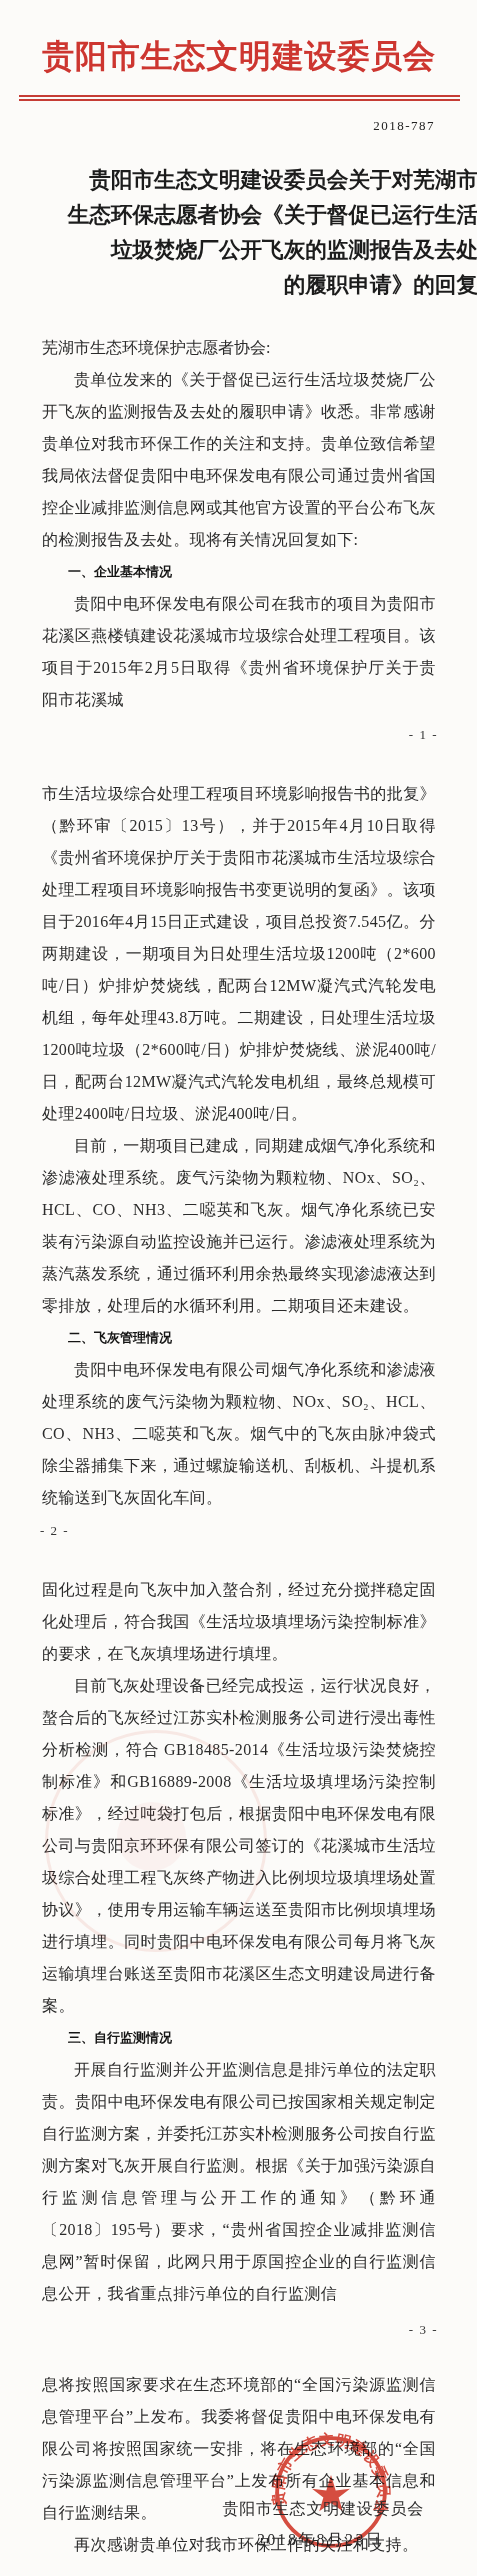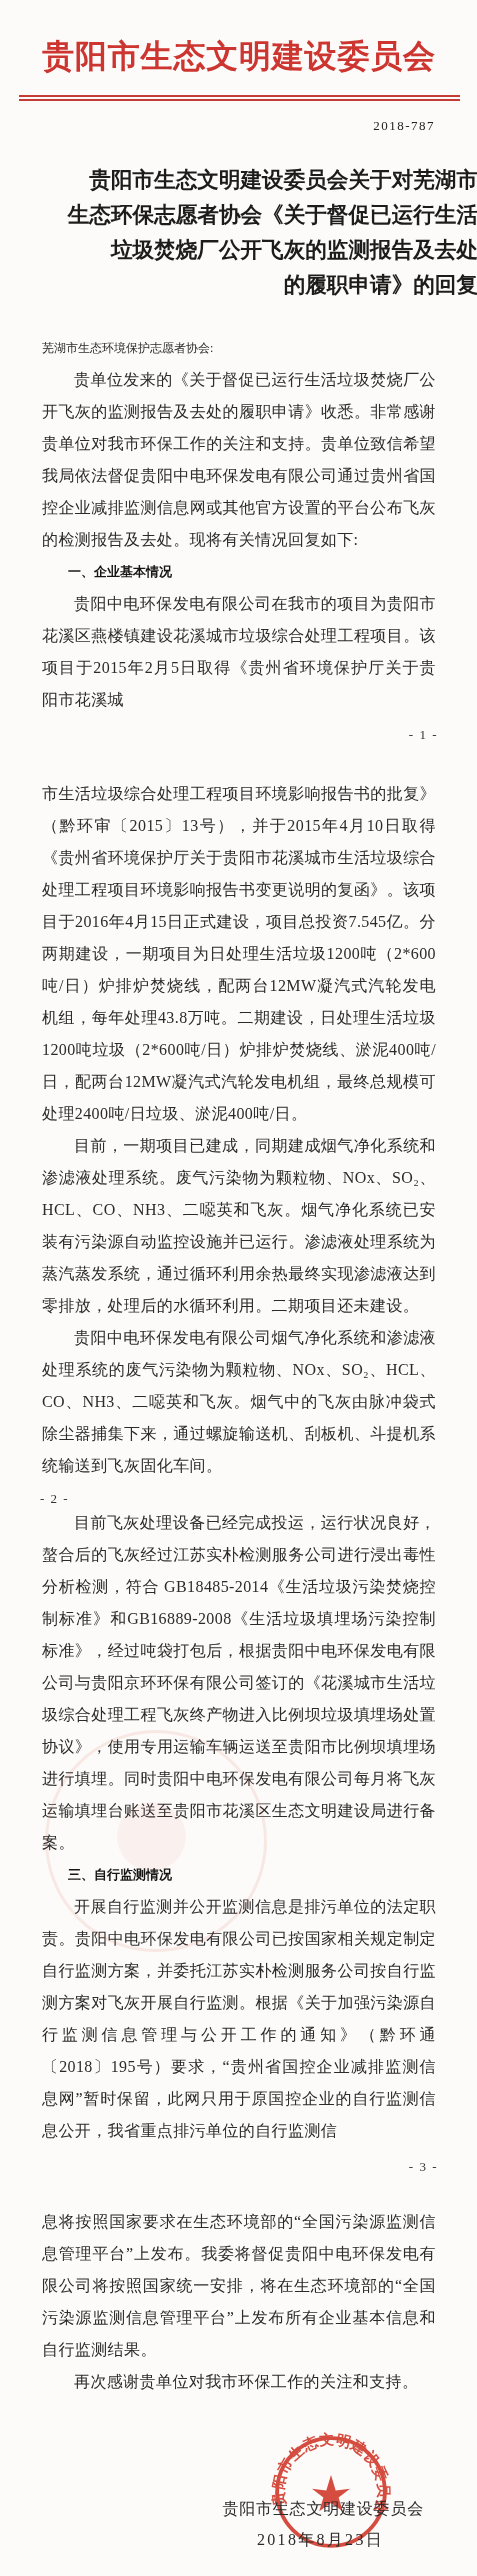--- a/index.html
+++ b/index.html
@@ -44,21 +44,21 @@
     margin-top: 29px;
     text-align: right;
     font-size: 21.6px;
     font-weight: bold;
     line-height: 35px;
     color: #1c1c1c;
   }
   
   .salutation {
     margin: 29px 42px 0 42px;
-    font-size: 12px;
+    font-size: 16px;
     line-height: 32px;
   }
   .para {
     margin: 0 42px;
     font-size: 16px;
     line-height: 32px;
     text-align: justify;
     letter-spacing: 0.4px;
   }
   .indent { text-indent: 2em; }
@@ -152,25 +152,27 @@
   <div class="heading">一、企业基本情况</div>
 
   <p class="para indent">贵阳中电环保发电有限公司在我市的项目为贵阳市花溪区燕楼镇建设花溪城市垃圾综合处理工程项目。该项目于2015年2月5日取得《贵州省环境保护厅关于贵阳市花溪城</p>
 
   <div class="marker right">- 1 -</div>
 
   <p class="para cont">市生活垃圾综合处理工程项目环境影响报告书的批复》（黔环审〔2015〕13号），并于2015年4月10日取得《贵州省环境保护厅关于贵阳市花溪城市生活垃圾综合处理工程项目环境影响报告书变更说明的复函》。该项目于2016年4月15日正式建设，项目总投资7.545亿。分两期建设，一期项目为日处理生活垃圾1200吨（2*600吨/日）炉排炉焚烧线，配两台12MW凝汽式汽轮发电机组，每年处理43.8万吨。二期建设，日处理生活垃圾1200吨垃圾（2*600吨/日）炉排炉焚烧线、淤泥400吨/日，配两台12MW凝汽式汽轮发电机组，最终总规模可处理2400吨/日垃圾、淤泥400吨/日。</p>
 
   <p class="para indent">目前，一期项目已建成，同期建成烟气净化系统和渗滤液处理系统。废气污染物为颗粒物、NOx、SO₂、HCL、CO、NH3、二噁英和飞灰。烟气净化系统已安装有污染源自动监控设施并已运行。渗滤液处理系统为蒸汽蒸发系统，通过循环利用余热最终实现渗滤液达到零排放，处理后的水循环利用。二期项目还未建设。</p>
 
+  <div class="heading">二、飞灰管理情况</div>
 
   <p class="para indent">贵阳中电环保发电有限公司烟气净化系统和渗滤液处理系统的废气污染物为颗粒物、NOx、SO₂、HCL、CO、NH3、二噁英和飞灰。烟气中的飞灰由脉冲袋式除尘器捕集下来，通过螺旋输送机、刮板机、斗提机系统输送到飞灰固化车间。</p>
 
   <div class="marker left">- 2 -</div>
 
+  <p class="para cont">固化过程是向飞灰中加入螯合剂，经过充分搅拌稳定固化处理后，符合我国《生活垃圾填埋场污染控制标准》的要求，在飞灰填埋场进行填埋。</p>
 
   <p class="para indent">目前飞灰处理设备已经完成投运，运行状况良好，螯合后的飞灰经过江苏实朴检测服务公司进行浸出毒性分析检测，符合 GB18485-2014《生活垃圾污染焚烧控制标准》和GB16889-2008《生活垃圾填埋场污染控制标准》，经过吨袋打包后，根据贵阳中电环保发电有限公司与贵阳京环环保有限公司签订的《花溪城市生活垃圾综合处理工程飞灰终产物进入比例坝垃圾填埋场处置协议》，使用专用运输车辆运送至贵阳市比例坝填埋场进行填埋。同时贵阳中电环保发电有限公司每月将飞灰运输填埋台账送至贵阳市花溪区生态文明建设局进行备案。</p>
 
   <div class="heading">三、自行监测情况</div>
 
   <p class="para indent">开展自行监测并公开监测信息是排污单位的法定职责。贵阳中电环保发电有限公司已按国家相关规定制定自行监测方案，并委托江苏实朴检测服务公司按自行监测方案对飞灰开展自行监测。根据《关于加强污染源自行监测信息管理与公开工作的通知》（黔环通〔2018〕195号）要求，“贵州省国控企业减排监测信息网”暂时保留，此网只用于原国控企业的自行监测信息公开，我省重点排污单位的自行监测信</p>
 
   <div class="marker right">- 3 -</div>
 
   <p class="para cont gap-lg">息将按照国家要求在生态环境部的“全国污染源监测信息管理平台”上发布。我委将督促贵阳中电环保发电有限公司将按照国家统一安排，将在生态环境部的“全国污染源监测信息管理平台”上发布所有企业基本信息和自行监测结果。</p>

